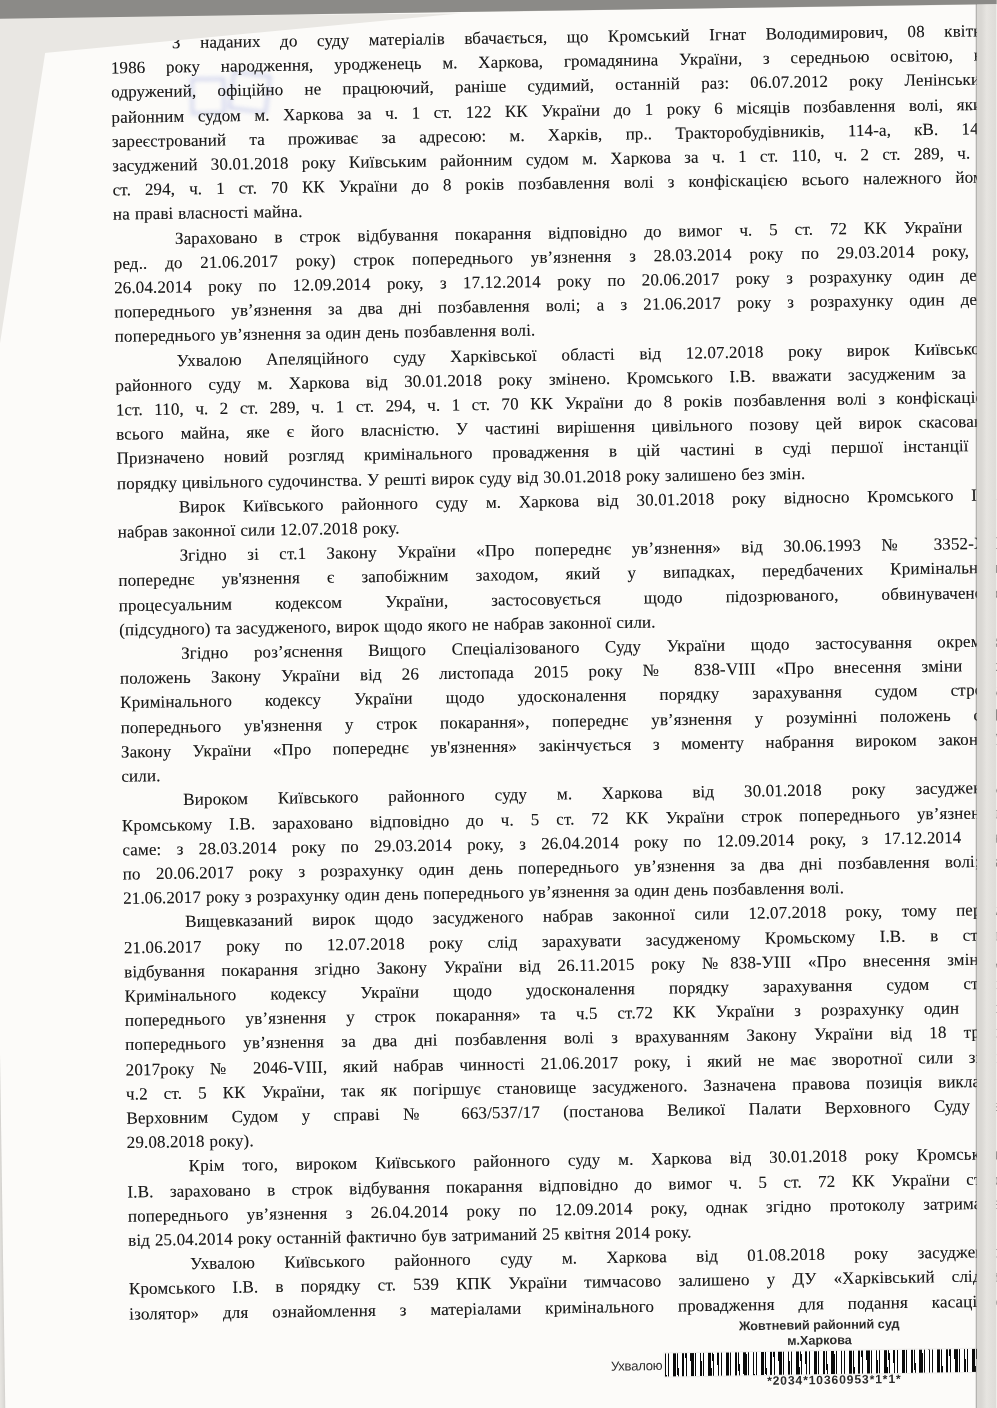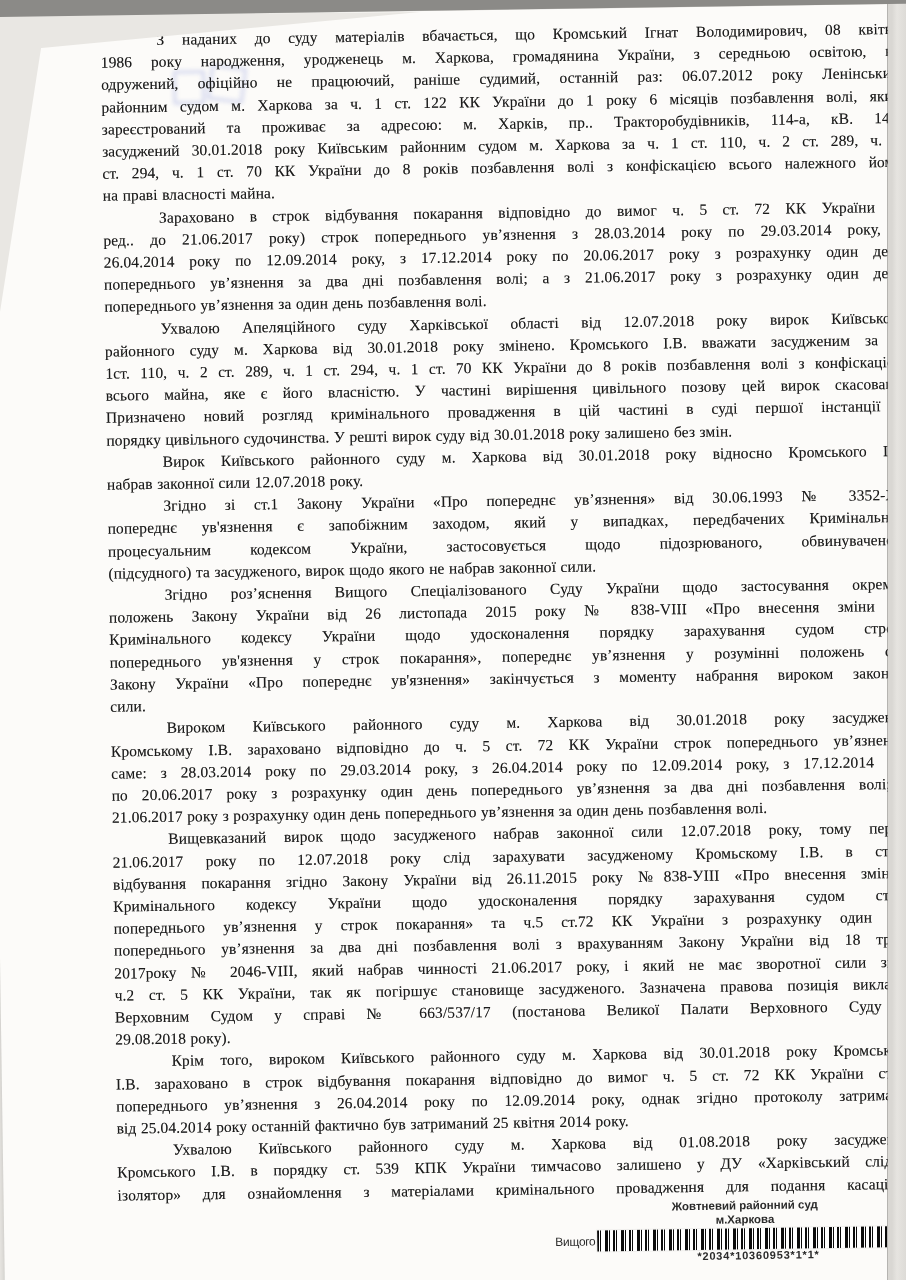--- a/index.html
+++ b/index.html
@@ -142,21 +142,21 @@
         <div class="ln">від 25.04.2014 року останній фактично був затриманий 25 квітня 2014 року.</div>
         <div class="ln first jst">Ухвалою Київського районного суду м. Харкова від 01.08.2018 року засудженого</div>
         <div class="ln jst">Кромського І.В. в порядку ст. 539 КПК України тимчасово залишено у ДУ «Харківський слідчий</div>
         <div class="ln jst">ізолятор» для ознайомлення з матеріалами кримінального провадження для подання касаційної</div>
       </div>
 
     <div class="stamp">
       <div class="stamp-line c">Жовтневий районний суд</div>
       <div class="stamp-line c">м.Харкова</div>
       <div class="stamp-row">
-        <span class="clerk">Вищого</span>
+        <span class="clerk">Ухвалою</span>
         <span class="barcode"></span>
       </div>
       <div class="stamp-line bc">*2034*10360953*1*1*</div>
     </div>
   </div>
 
   <div class="wedge-top"></div>
   <div class="wedge-left"></div>
   <div class="edge-band"></div>
   <div class="top-band"></div>

